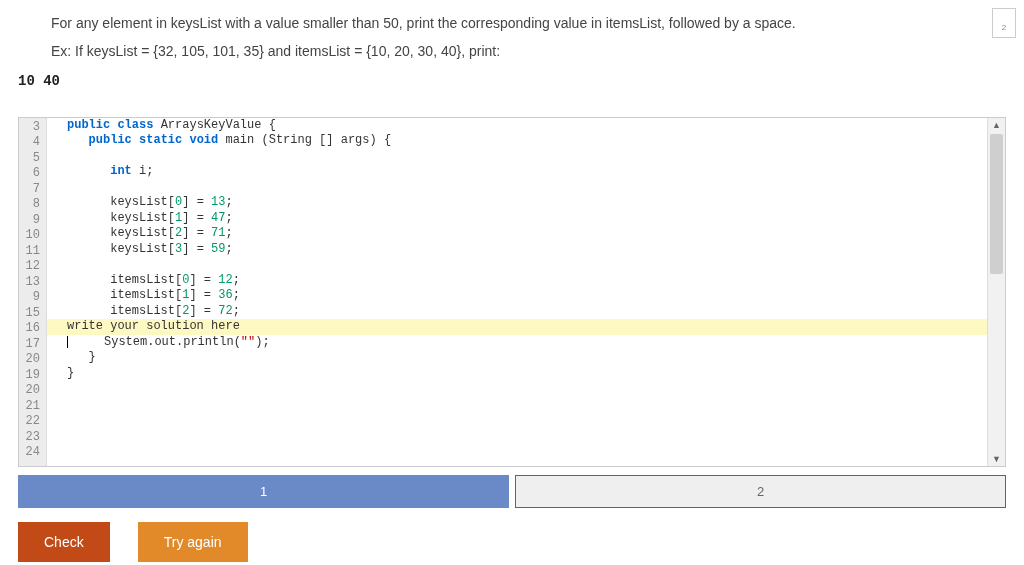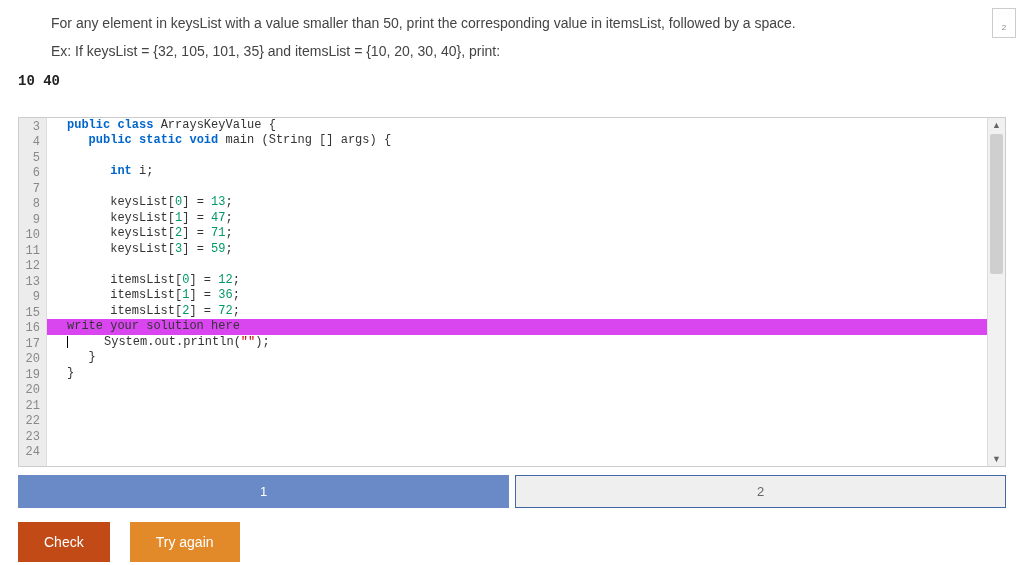--- a/index.html
+++ b/index.html
@@ -51,21 +51,21 @@
   font-size: 12px;
   line-height: 15.5px;
   overflow: hidden;
   position: relative;
 }
 .code-line {
   white-space: pre;
   padding-left: 20px;
 }
 .hl-line {
-  background: #d946ef;
+  background: #fef9c3;
 }
 .kw { color: #0066cc; font-weight: bold; }
 .cls { color: #333; }
 .num { color: #009966; }
 .str { color: #cc0000; }
 .scrollbar {
   width: 18px;
   background: #f1f1f1;
   border-left: 1px solid #ddd;
   position: relative;
@@ -110,21 +110,21 @@
   border-color: #698ac6;
 }
 .tab.inactive {
   background: #efefef;
   color: #666;
   border-color: #4466a7;
 }
 .action-row {
   margin-top: 14px;
   display: flex;
-  gap: 20px;
+  gap: 28px;
 }
 .btn {
   padding: 12px 26px;
   font-size: 14px;
   color: #fff;
   border: none;
   cursor: pointer;
 }
 .btn.check { background: #c24a17; }
 .btn.tryagain { background: #e28a29; }

